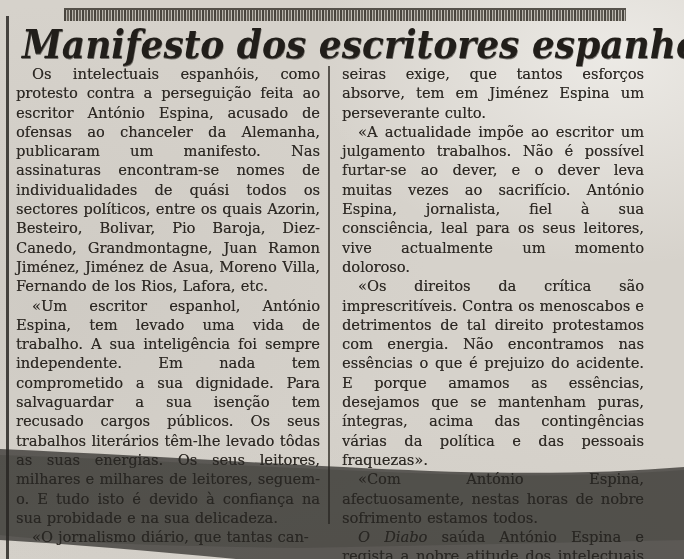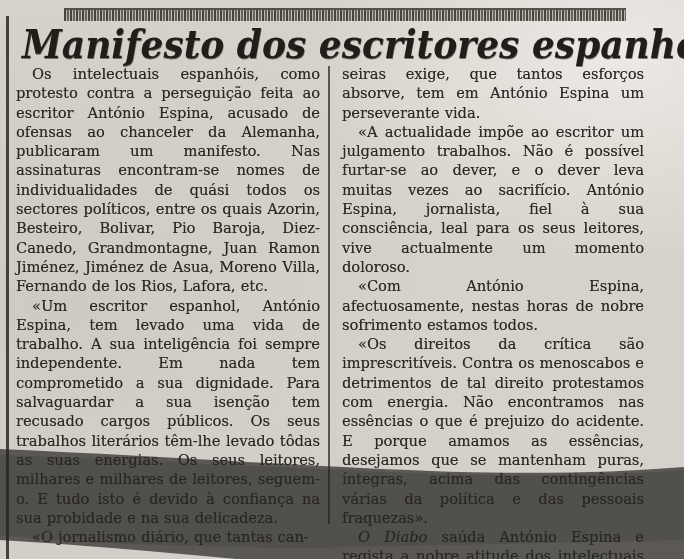--- a/index.html
+++ b/index.html
@@ -87,24 +87,24 @@
 
     <div class="col col-left">
       <p>Os intelectuais espanhóis, como protesto contra a perseguição feita ao escritor António Espina, acusado de ofensas ao chanceler da Alemanha, publicaram um manifesto. Nas assinaturas encontram-se nomes de individualidades de quási todos os sectores políticos, entre os quais Azorin, Besteiro, Bolivar, Pio Baroja, Diez-Canedo, Grandmontagne, Juan Ramon Jiménez, Jiménez de Asua, Moreno Villa, Fernando de los Rios, Lafora, etc.</p>
       <p>«Um escritor espanhol, António Espina, tem levado uma vida de trabalho. A sua inteligência foi sempre independente. Em nada tem comprometido a sua dignidade. Para salvaguardar a sua isenção tem recusado cargos públicos. Os seus trabalhos literários têm-lhe levado tôdas as suas energias. Os seus leitores, milhares e milhares de leitores, seguem-o. E tudo isto é devido à confiança na sua probidade e na sua delicadeza.</p>
       <p>«O jornalismo diário, que tantas can-</p>
     </div>
 
     <div class="divider"></div>
 
     <div class="col col-right">
-      <p class="no-indent">seiras exige, que tantos esforços absorve, tem em António Espina um perseverante vida.</p>
+      <p class="no-indent">seiras exige, que tantos esforços absorve, tem em Jiménez Espina um perseverante culto.</p>
       <p>«A actualidade impõe ao escritor um julgamento trabalhos. Não é possível furtar-se ao dever, e o dever leva muitas vezes ao sacrifício. António Espina, jornalista, fiel à sua consciência, leal para os seus leitores, vive actualmente um momento doloroso.</p>
+      <p>«Os direitos da crítica são imprescritíveis. Contra os menoscabos e detrimentos de tal direito protestamos com energia. Não encontramos nas essências o que é prejuizo do acidente. E porque amamos as essências, desejamos que se mantenham puras, íntegras, acima das contingências várias da política e das pessoais fraquezas».</p>
       <p>«Com António Espina, afectuosamente, nestas horas de nobre sofrimento estamos todos.</p>
-      <p>«Os direitos da crítica são imprescritíveis. Contra os menoscabos e detrimentos de tal direito protestamos com energia. Não encontramos nas essências o que é prejuizo do acidente. E porque amamos as essências, desejamos que se mantenham puras, íntegras, acima das contingências várias da política e das pessoais fraquezas».</p>
       <p><em class="pub-name">O Diabo</em><span> saúda António Espina e regista a nobre atitude dos intelectuais da Espanha.</span></p>
     </div>
 
   </div>
 
   <svg class="shadow" viewBox="0 0 684 559" aria-hidden="true">
     <path d="M 0,449
              C 160,456 300,466 430,471
              C 530,474.5 610,473 684,467
              L 684,559

